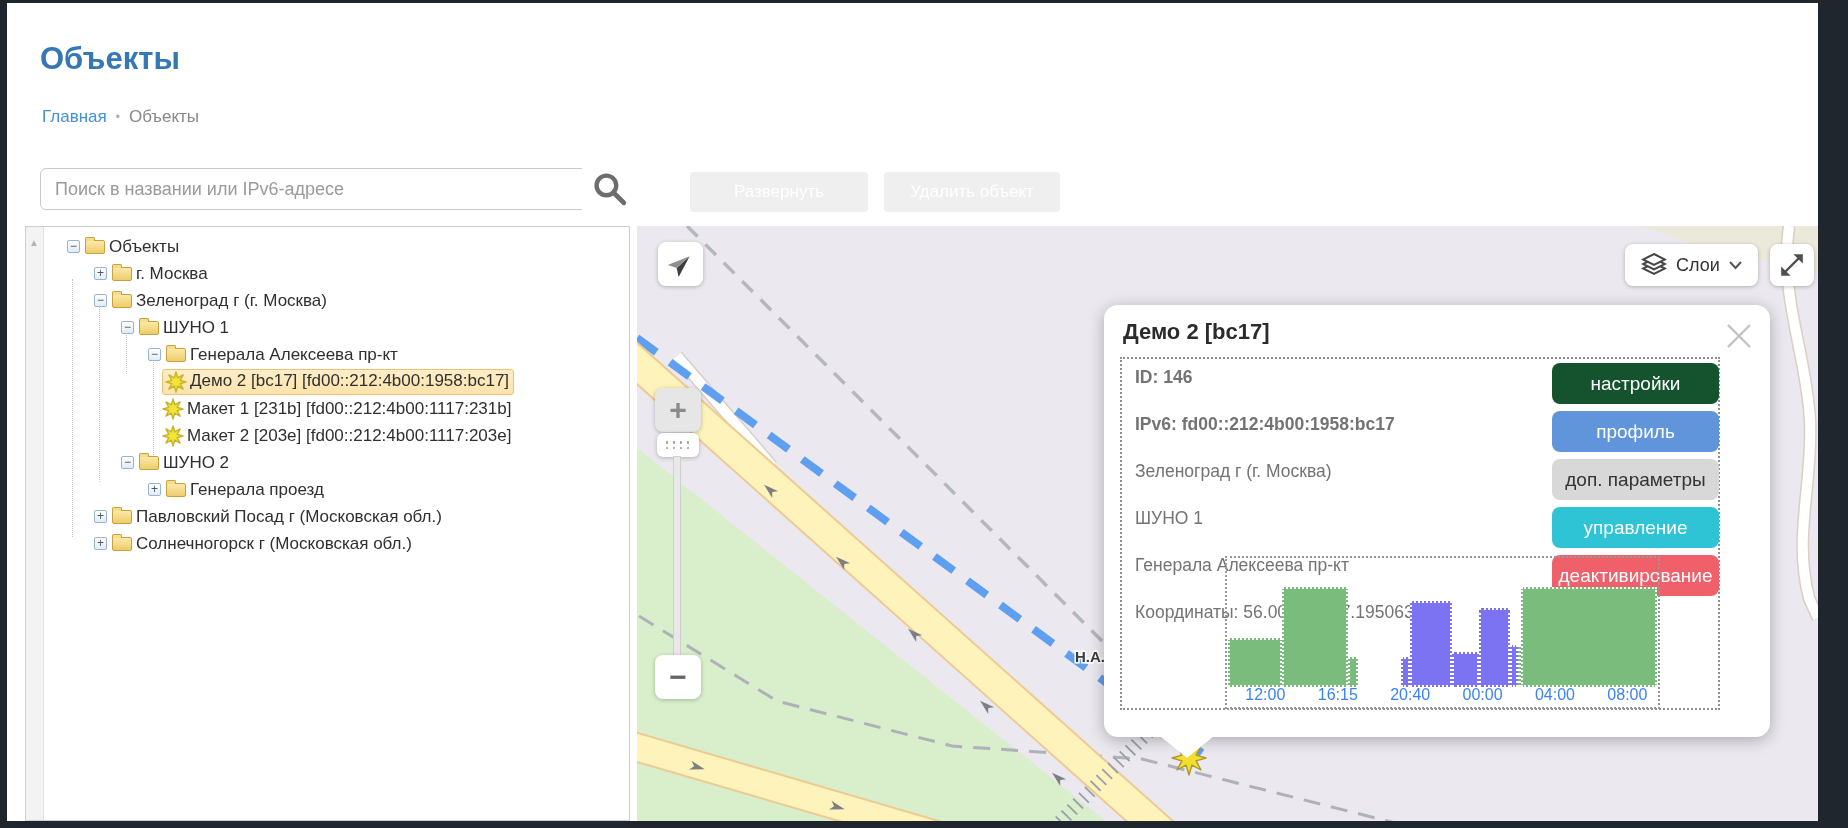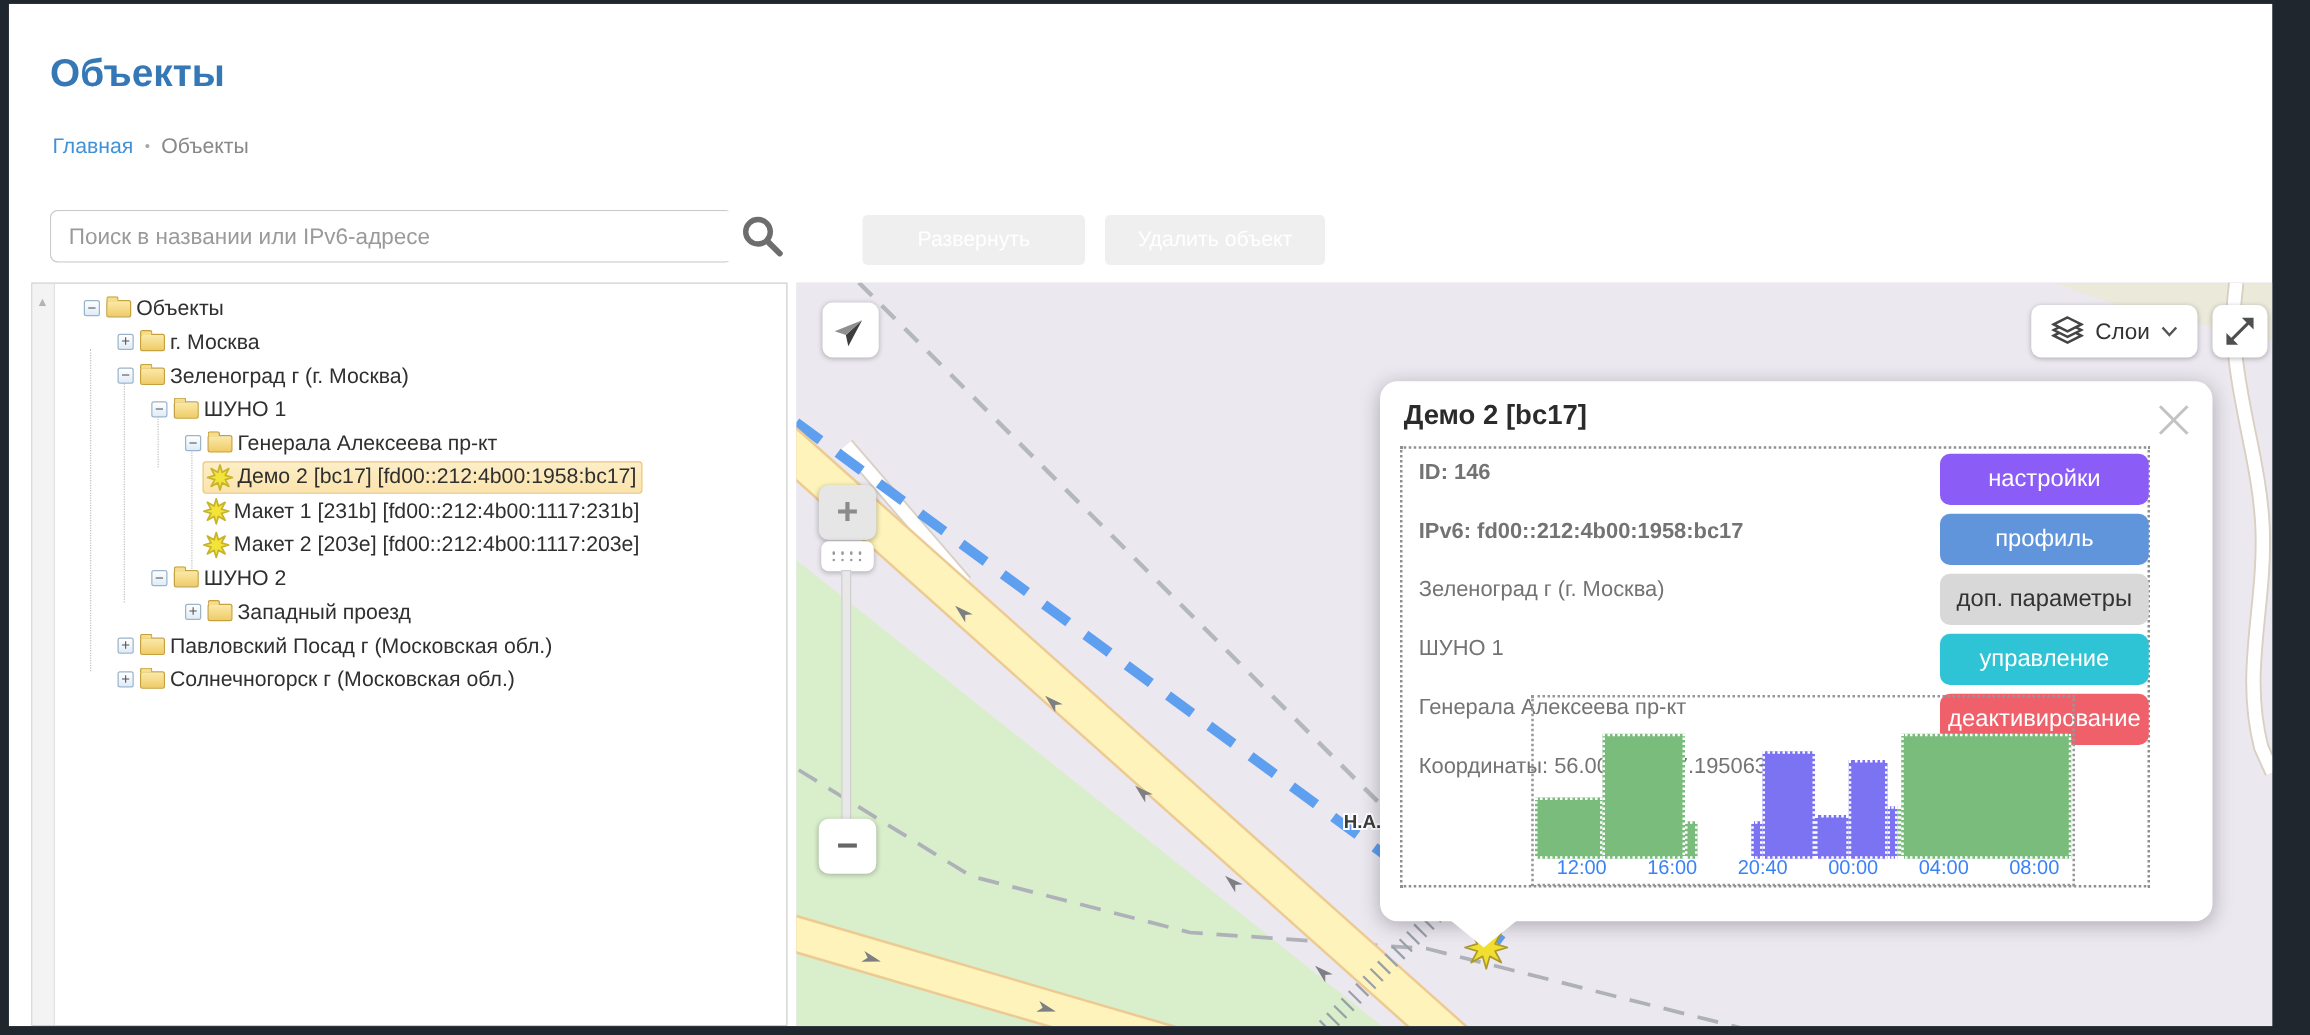--- a/index.html
+++ b/index.html
@@ -149,21 +149,21 @@
             <span>Макет 2 [203e] [fd00::212:4b00:1117:203e]</span>
           </div>
           <div class="trow" style="padding-left: 77px;">
             <span class="exp">−</span>
             <span class="fold"></span>
             <span>ШУНО 2</span>
           </div>
           <div class="trow" style="padding-left: 104px;">
             <span class="exp">+</span>
             <span class="fold"></span>
-            <span>Западный проезд</span>
+            <span>Генерала проезд</span>
           </div>
           <div class="trow" style="padding-left: 50px;">
             <span class="exp">+</span>
             <span class="fold"></span>
             <span>Павловский Посад г (Московская обл.)</span>
           </div>
           <div class="trow" style="padding-left: 50px;">
             <span class="exp">+</span>
             <span class="fold"></span>
             <span>Солнечногорск г (Московская обл.)</span>
@@ -263,42 +263,42 @@
     <div id="popup-body">
       <div id="popup-fields">
             <div class="pfield b" style="top: 8px;">ID: 146</div>
             <div class="pfield b" style="top: 55px;">IPv6: fd00::212:4b00:1958:bc17</div>
             <div class="pfield" style="top: 102px;">Зеленоград г (г. Москва)</div>
             <div class="pfield" style="top: 149px;">ШУНО 1</div>
             <div class="pfield" style="top: 196px;">Генерала Алексеева пр-кт</div>
             <div class="pfield" style="top: 243px;">Координаты: 56.009293,37.195063</div>
           </div>
       <div id="popup-buttons">
-            <button class="pbtn" style="top: 4px; background: #8b5cf6; color: rgb(255, 255, 255);">настройки</button>
+            <button class="pbtn" style="top: 4px; background: #14532d; color: rgb(255, 255, 255);">настройки</button>
             <button class="pbtn" style="top: 52px; background: rgb(96, 149, 220); color: rgb(255, 255, 255);">профиль</button>
             <button class="pbtn" style="top: 100px; background: rgb(216, 216, 216); color: rgb(51, 51, 51);">доп. параметры</button>
             <button class="pbtn" style="top: 148px; background: rgb(47, 196, 213); color: rgb(255, 255, 255);">управление</button>
             <button class="pbtn" style="top: 196px; background: rgb(240, 96, 107); color: rgb(255, 255, 255);">деактивирование</button>
           </div>
       <div id="chartbox">
         <div id="chart-bars">
               <div class="bar" style="left: 0%; width: 12.5%; height: 38.5%; background: rgb(122, 188, 124);"></div>
               <div class="bar" style="left: 12.5%; width: 15.5%; height: 78%; background: rgb(122, 188, 124);"></div>
               <div class="bar" style="left: 28%; width: 2.4%; height: 23.5%; background: rgb(122, 188, 124);"></div>
               <div class="bar" style="left: 40.3%; width: 2.2%; height: 23.5%; background: rgb(123, 115, 242);"></div>
               <div class="bar" style="left: 42.5%; width: 9.7%; height: 67.5%; background: rgb(123, 115, 242);"></div>
               <div class="bar" style="left: 52.2%; width: 6.3%; height: 27.5%; background: rgb(123, 115, 242);"></div>
               <div class="bar" style="left: 58.5%; width: 7.3%; height: 61.5%; background: rgb(123, 115, 242);"></div>
               <div class="bar" style="left: 65.8%; width: 1.9%; height: 33%; background: rgb(123, 115, 242);"></div>
               <div class="bar" style="left: 67.7%; width: 0.7%; height: 33%; background: rgb(122, 188, 124);"></div>
               <div class="bar" style="left: 68.4%; width: 31.6%; height: 78%; background: rgb(122, 188, 124);"></div>
             </div>
         <div id="chart-ticks">
               <div class="tick" style="left: 8.9%;">12:00</div>
-              <div class="tick" style="left: 25.7%;">16:00</div>
+              <div class="tick" style="left: 25.7%;">16:15</div>
               <div class="tick" style="left: 42.5%;">20:40</div>
               <div class="tick" style="left: 59.3%;">00:00</div>
               <div class="tick" style="left: 76.1%;">04:00</div>
               <div class="tick" style="left: 92.9%;">08:00</div>
             </div>
       </div>
     </div>
   </div>
 
 </div>

